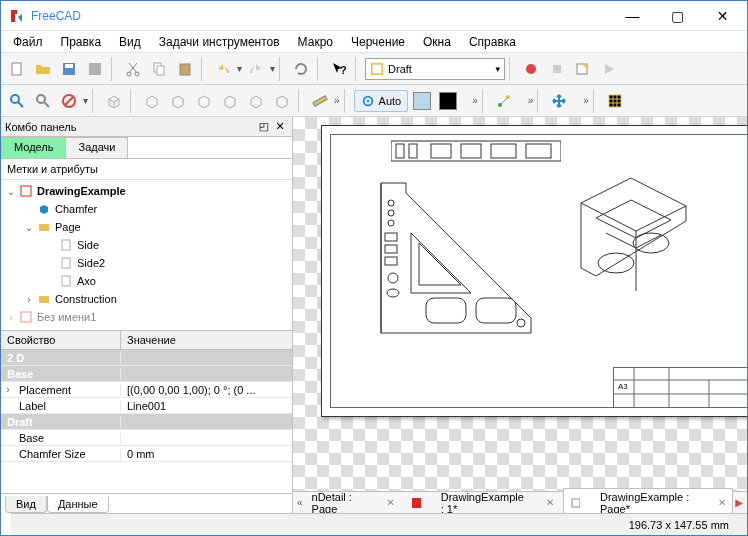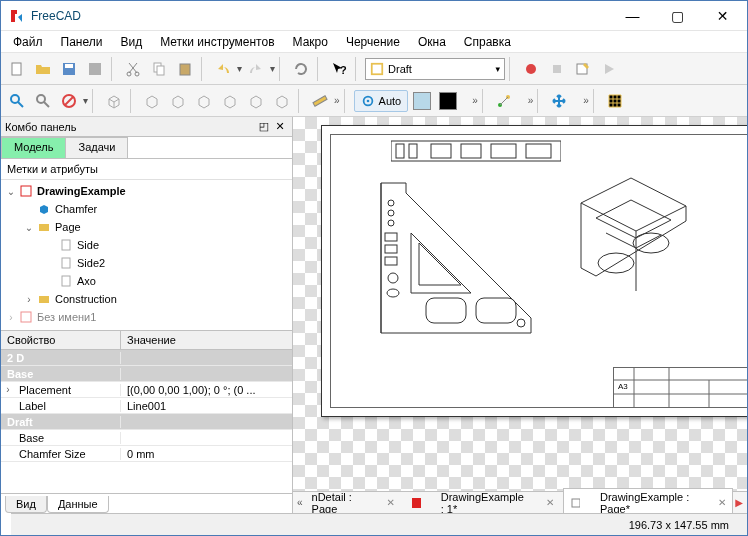--- a/index.html
+++ b/index.html
@@ -1,19 +1,19 @@
 <!DOCTYPE html>
 <html><head>
 <meta charset="utf-8">
 <style>
 *{box-sizing:border-box;margin:0;padding:0;font-family:"Segoe UI",Tahoma,sans-serif;font-size:11px;color:#000}
 body{width:748px;height:536px;background:#fff;overflow:hidden;border:1px solid #4a7ab5;position:relative}
 .titlebar{height:30px;background:#fff;display:flex;align-items:center;padding:0 2px;border-bottom:1px solid #e5e5e5}
 .titlebar .app-icon{width:16px;height:16px;margin:0 6px}
-.titlebar .title{flex:1;font-size:12px;color:#0c4a6e}
+.titlebar .title{flex:1;font-size:12px;color:#3b82f6}
 .winbtns{display:flex;height:100%}
 .winbtn{width:45px;display:flex;align-items:center;justify-content:center;font-size:14px;color:#000}
 .winbtn.close{color:#000}
 .menubar{height:22px;display:flex;align-items:center;padding:0 4px;gap:2px;border-bottom:1px solid #e5e5e5}
 .menubar span{padding:2px 8px;font-size:12px}
 .toolbar{height:32px;display:flex;align-items:center;padding:2px 4px;gap:2px;border-bottom:1px solid #d0d0d0;background:#f5f5f5}
 .toolbar2{height:32px;display:flex;align-items:center;padding:2px 4px;gap:2px;border-bottom:1px solid #d0d0d0;background:#f5f5f5}
 .tbtn{width:24px;height:24px;display:flex;align-items:center;justify-content:center;border:1px solid transparent;border-radius:2px}
 .sep{width:6px;height:24px;border-left:1px solid #ccc;margin:0 2px}
 .draft-combo{display:flex;align-items:center;height:22px;border:1px solid #a0a0a0;background:#fff;padding:0 4px;gap:4px;width:140px}
@@ -74,23 +74,23 @@
   <span class="title">FreeCAD</span>
   <div class="winbtns">
     <div class="winbtn">—</div>
     <div class="winbtn">▢</div>
     <div class="winbtn close">✕</div>
   </div>
 </div>
 
 <div class="menubar">
   <span>Файл</span>
-  <span>Панели</span>
+  <span>Правка</span>
   <span>Вид</span>
-  <span>Метки инструментов</span>
+  <span>Задачи инструментов</span>
   <span>Макро</span>
   <span>Черчение</span>
   <span>Окна</span>
   <span>Справка</span>
 </div>
 
 <div class="toolbar">
   <div class="tbtn">
       <svg class="ico-svg" viewBox="0 0 16 16">
         <rect x="3" y="2" width="9" height="12" fill="#fff" stroke="#888"></rect>

